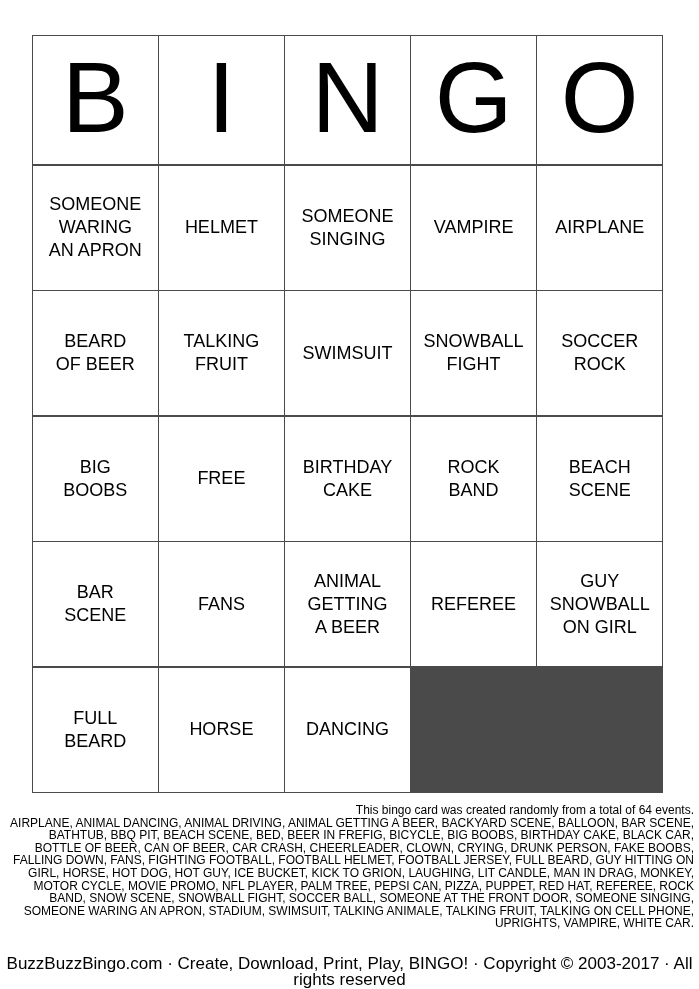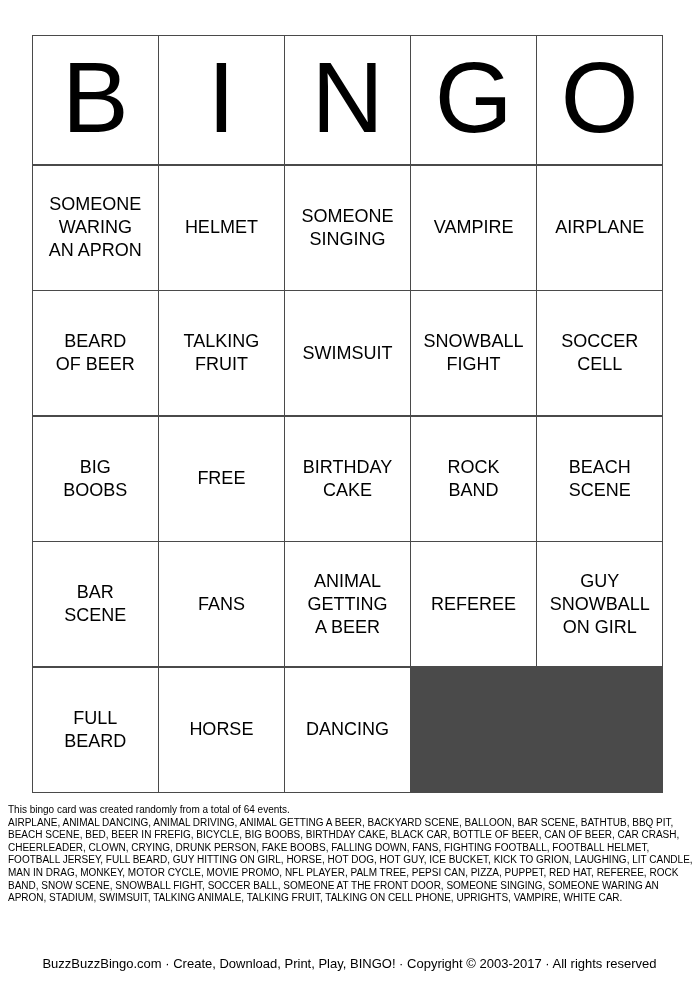--- a/index.html
+++ b/index.html
@@ -48,31 +48,31 @@
     font-size: 18px;
     line-height: 23px;
     white-space: pre-line;
     padding: 4px;
   }
   .footer-block {
     position: absolute;
     left: 8px;
     top: 804px;
     width: 686px;
-    font-size: 10px;
+    font-size: 12px;
     line-height: 12.6px;
-    text-align: left;
+    text-align: right;
   }
   .copyright-line {
     position: absolute;
     left: 0;
     top: 956px;
     width: 699px;
     text-align: center;
-    font-size: 13px;
+    font-size: 17px;
     line-height: 16px;
   }
 </style>
 </head>
 <body>
 
 <div class="page">
 
   <div class="bingo-card">
 
@@ -93,21 +93,21 @@
 
     <div class="cell square">BEARD
 OF BEER</div>
     <div class="cell square">TALKING
 FRUIT</div>
     <div class="cell square">SWIMSUIT</div>
     <div class="cell square">SNOWBALL
 FIGHT</div>
 
     <div class="cell square">SOCCER
-CELL</div>
+ROCK</div>
     <div class="cell square">BIG
 BOOBS</div>
     <div class="cell square">FREE</div>
     <div class="cell square">BIRTHDAY
 CAKE</div>
     <div class="cell square">ROCK
 BAND</div>
 
     <div class="cell square">BEACH
 SCENE</div>

